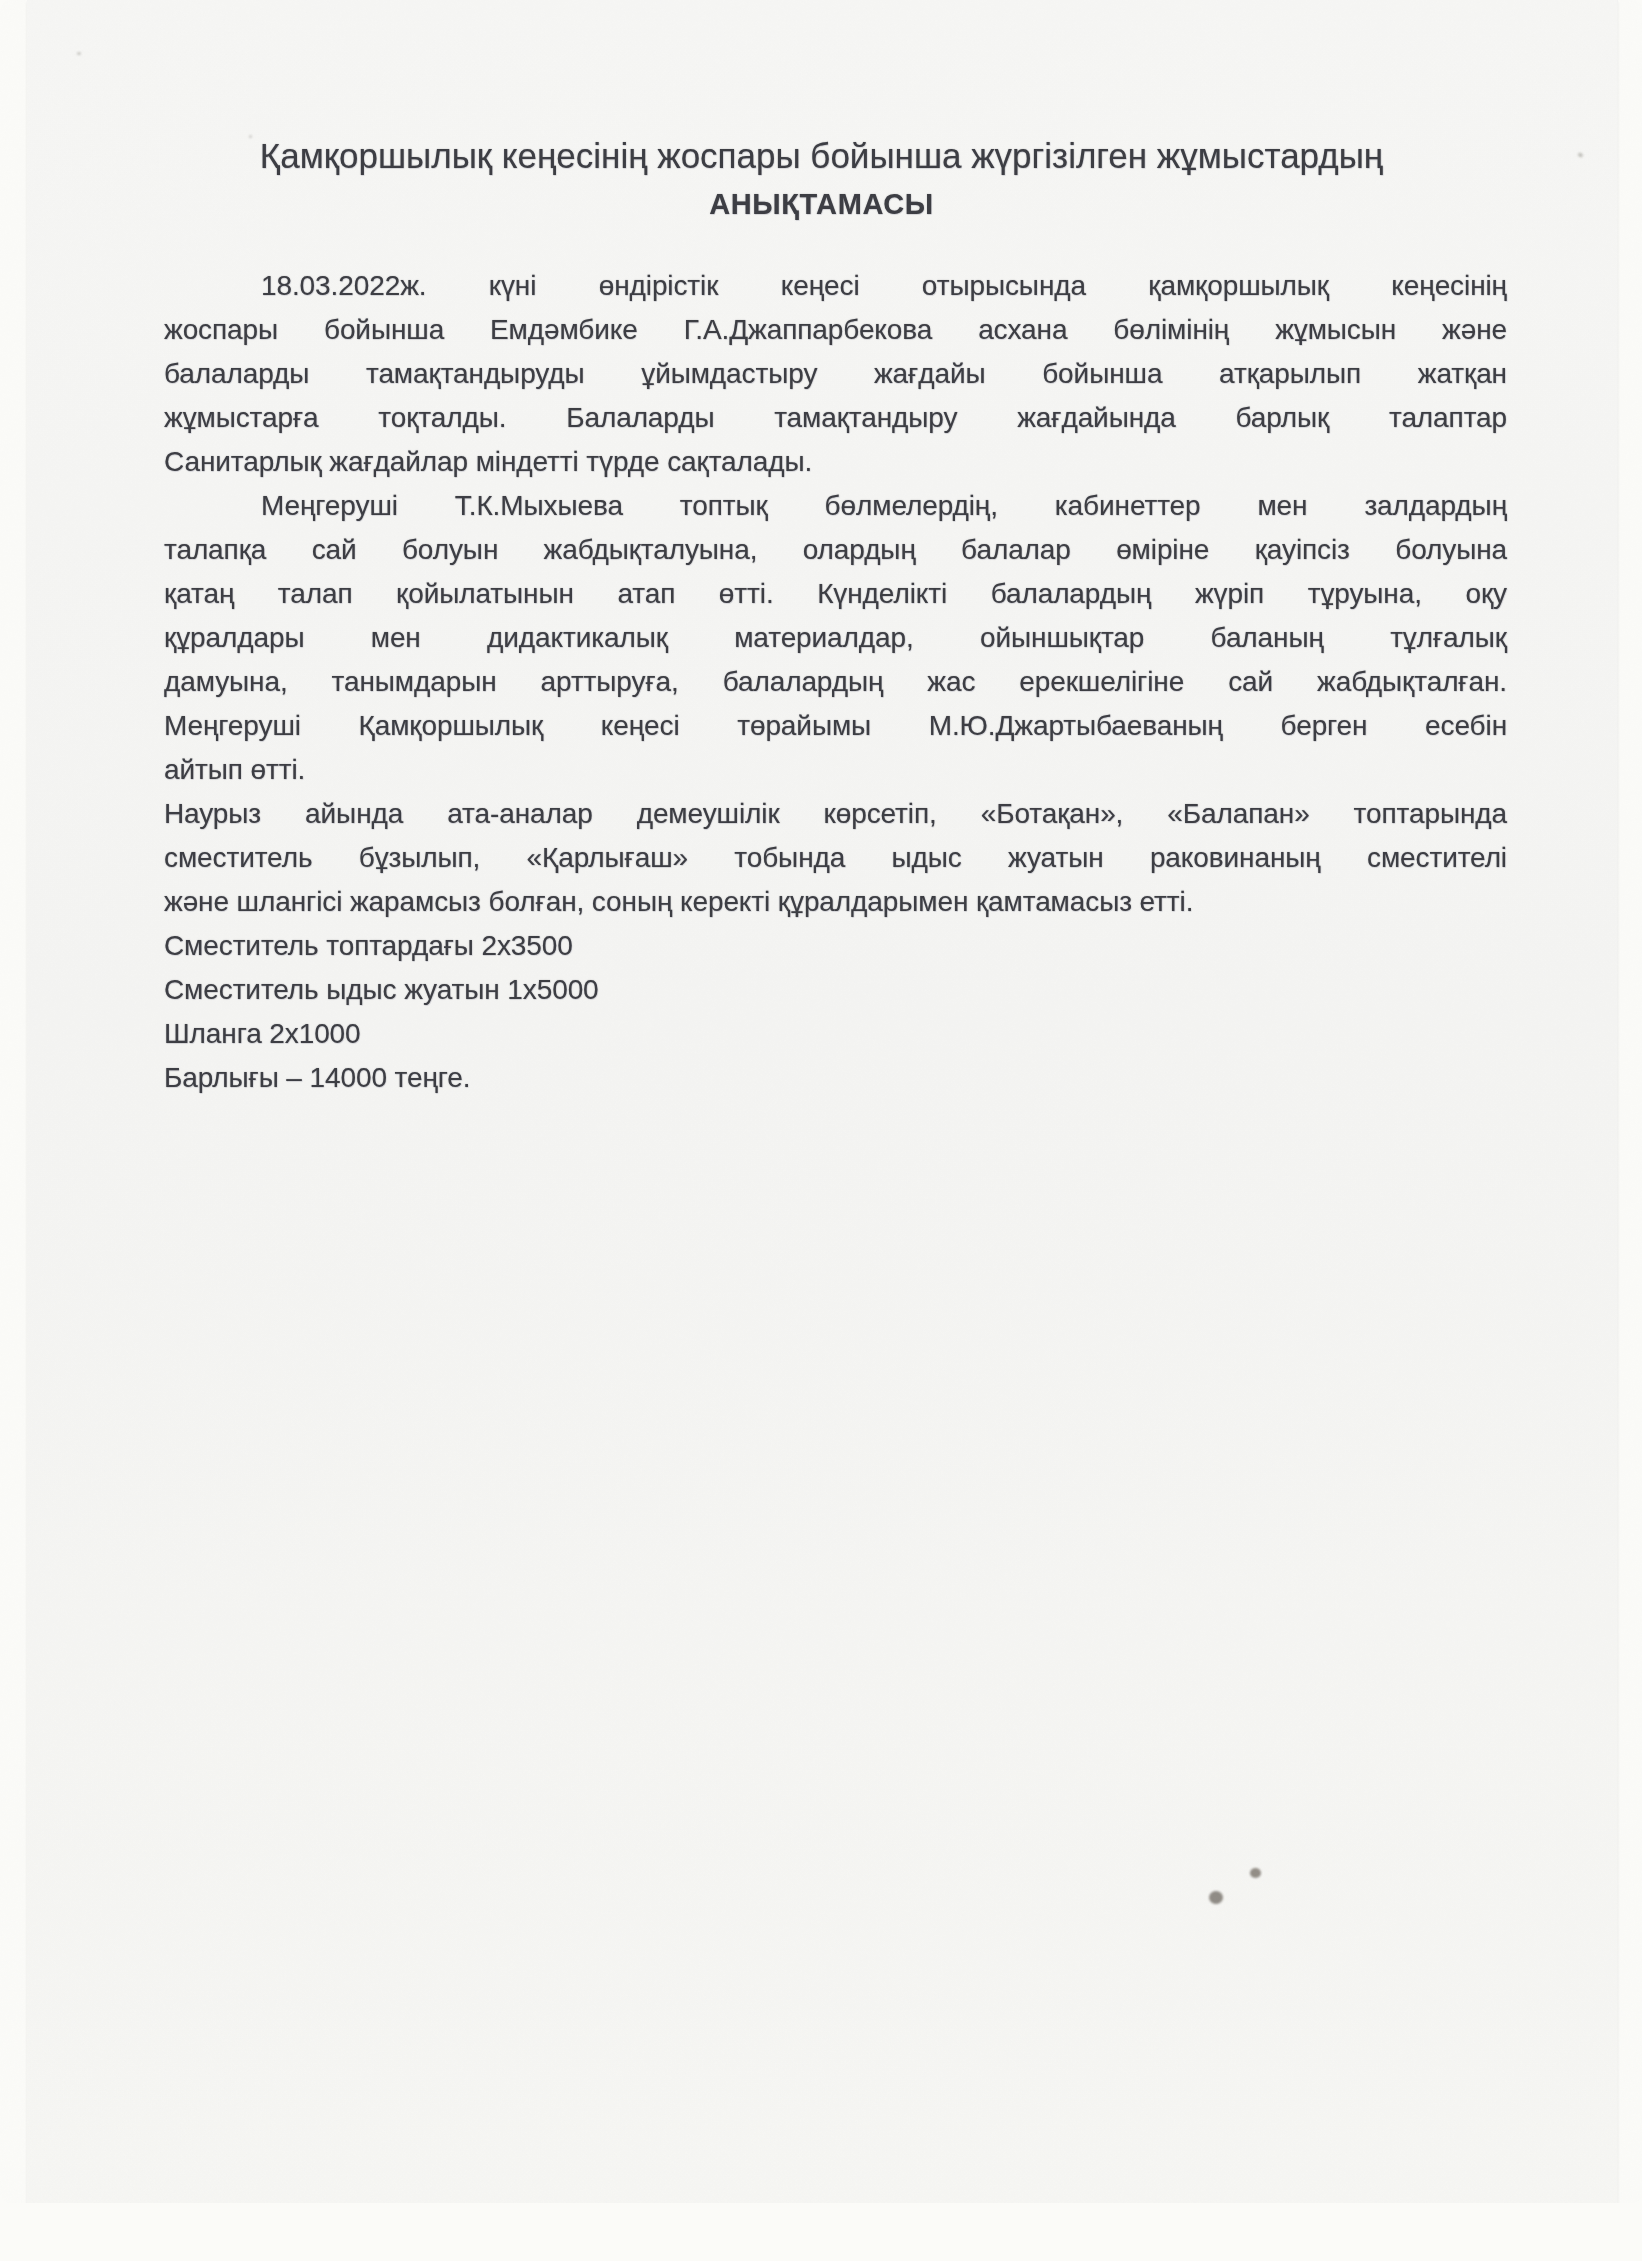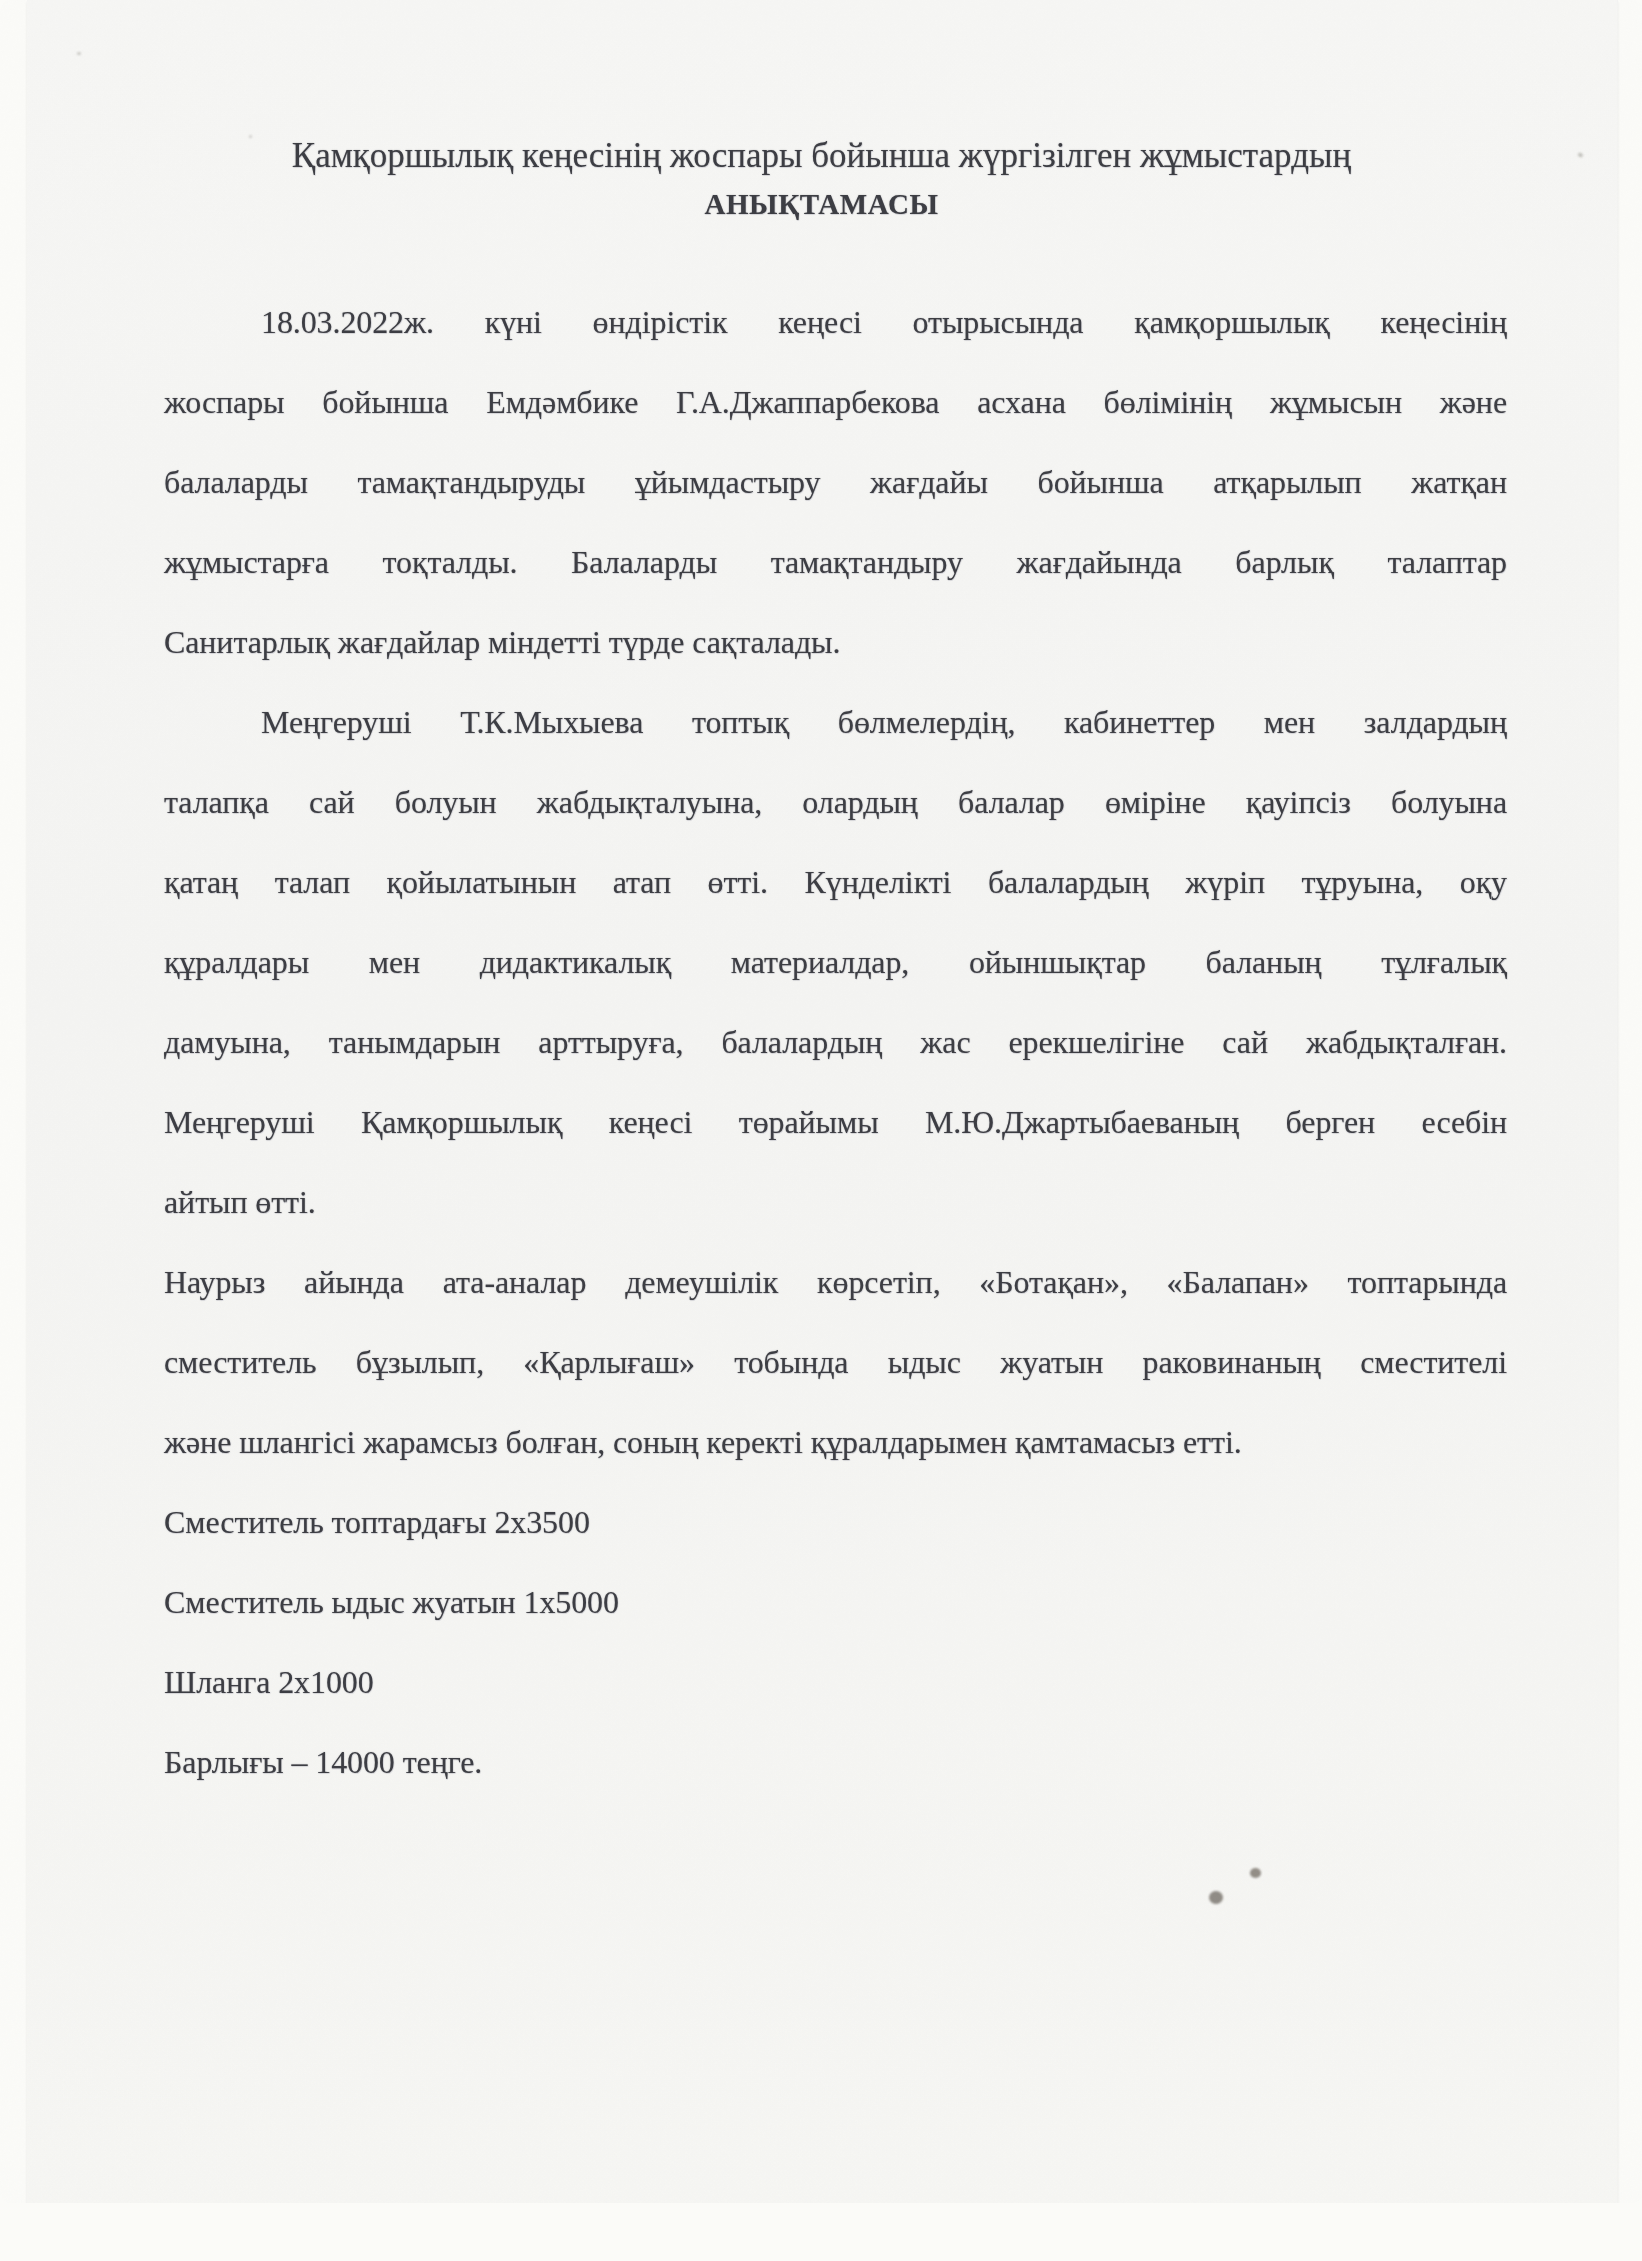--- a/index.html
+++ b/index.html
@@ -1,43 +1,43 @@
 <!DOCTYPE html>
 <html lang="kk" style="font-size:10.3px"><head>
 <meta charset="utf-8">
 <style>
   * { margin:0; padding:0; box-sizing:border-box; }
   html,body { background:#fbfbf8; }
   .page {
     position:relative; width:1643px; height:2203px;
     background:#fbfbf8; overflow:hidden;
-    font-family:Liberation Serif, serif;
+    font-family:Liberation Sans, sans-serif;
     border-radius:11px;
   }
   
   .paper {
     position:absolute; left:27px; top:0; width:1591px; height:2253px;
     background:linear-gradient(180deg,#f6f6f4 0%,#f4f4f2 45%,#f6f6f3 100%);
     box-shadow:0 1.9px 2.6px rgba(0,0,0,0.07), inset -0.6px 0 1.3px rgba(0,0,0,0.02);
   }
   .title-line1, .title-line2 {
     position:absolute; left:150px; width:1343px; text-align:center;
     color:#3b3c42;
     text-shadow:0 0 1.3px rgba(59,60,66,0.45), 0.6px 0.6px 0 rgba(90,90,135,0.12);
   }
   .title-line1 { top:132px; font-size:35px; line-height:48px; letter-spacing:0px; }
   .title-line2 { top:180px; font-size:29px; line-height:48px; font-weight:bold; letter-spacing:0.6px; }
   .text-block { position:absolute; left:164px; top:264px; width:1343px; }
   .doc-line {
     display:block; width:1343px;
-    font-size:32px; line-height:44px; letter-spacing:-0.1px;
+    font-size:28px; line-height:44px; letter-spacing:-0.1px;
     color:#3b3c42;
     text-shadow:0 0 1.3px rgba(59,60,66,0.45), 0.6px 0.6px 0 rgba(90,90,135,0.12);
     text-align:justify; text-align-last:justify;
-    white-space:nowrap; overflow:visible;margin-top:36px;
+    white-space:nowrap; overflow:visible;
   }
   .doc-line.left { text-align:right; text-align-last:left; }
   .doc-line.indent { text-indent:97px; }
   
   .speck { position:absolute; border-radius:50%; filter:blur(0.8px); }
   .speck.s1 { left:1250px; top:1868px; width:11px; height:9.7px; background:rgba(128,122,114,0.85); }
   .speck.s2 { left:1209px; top:1891px; width:13.5px; height:13px; background:rgba(118,112,105,0.8); }
   .speck.s3 { left:1578px; top:153px; width:5.2px; height:3.9px; background:rgba(150,147,140,0.55); transform:rotate(35deg); }
   .speck.s4 { left:77px; top:52px; width:3.9px; height:3.2px; background:rgba(158,155,148,0.5); }
   .speck.s5 { left:249px; top:135px; width:3.2px; height:3.2px; background:rgba(160,157,150,0.45); }

